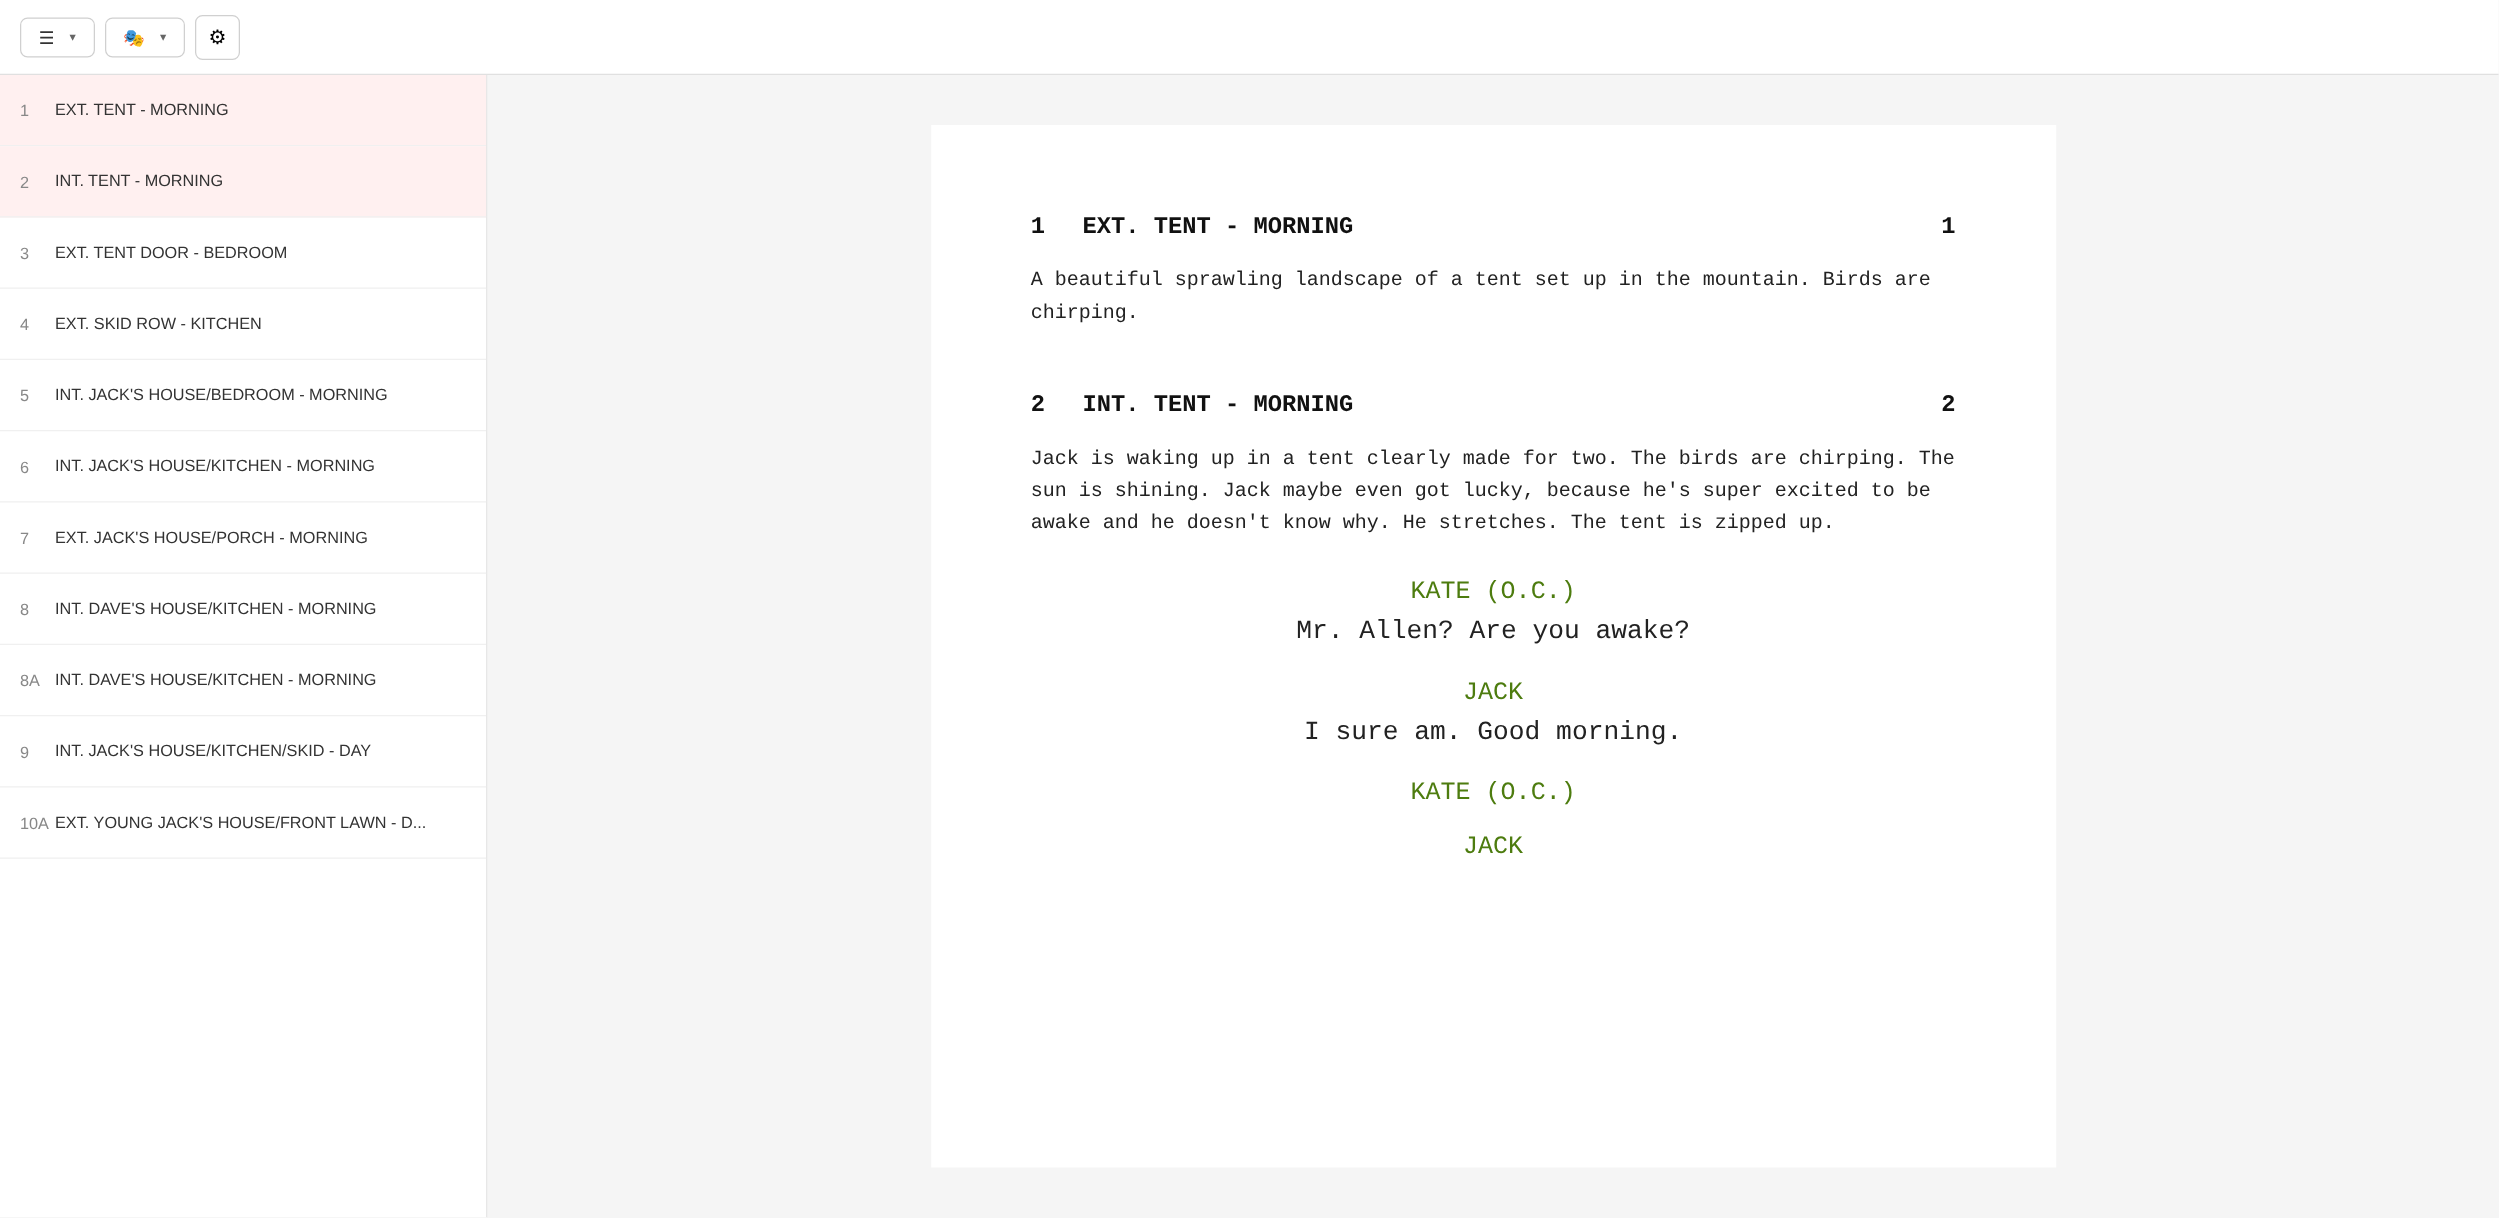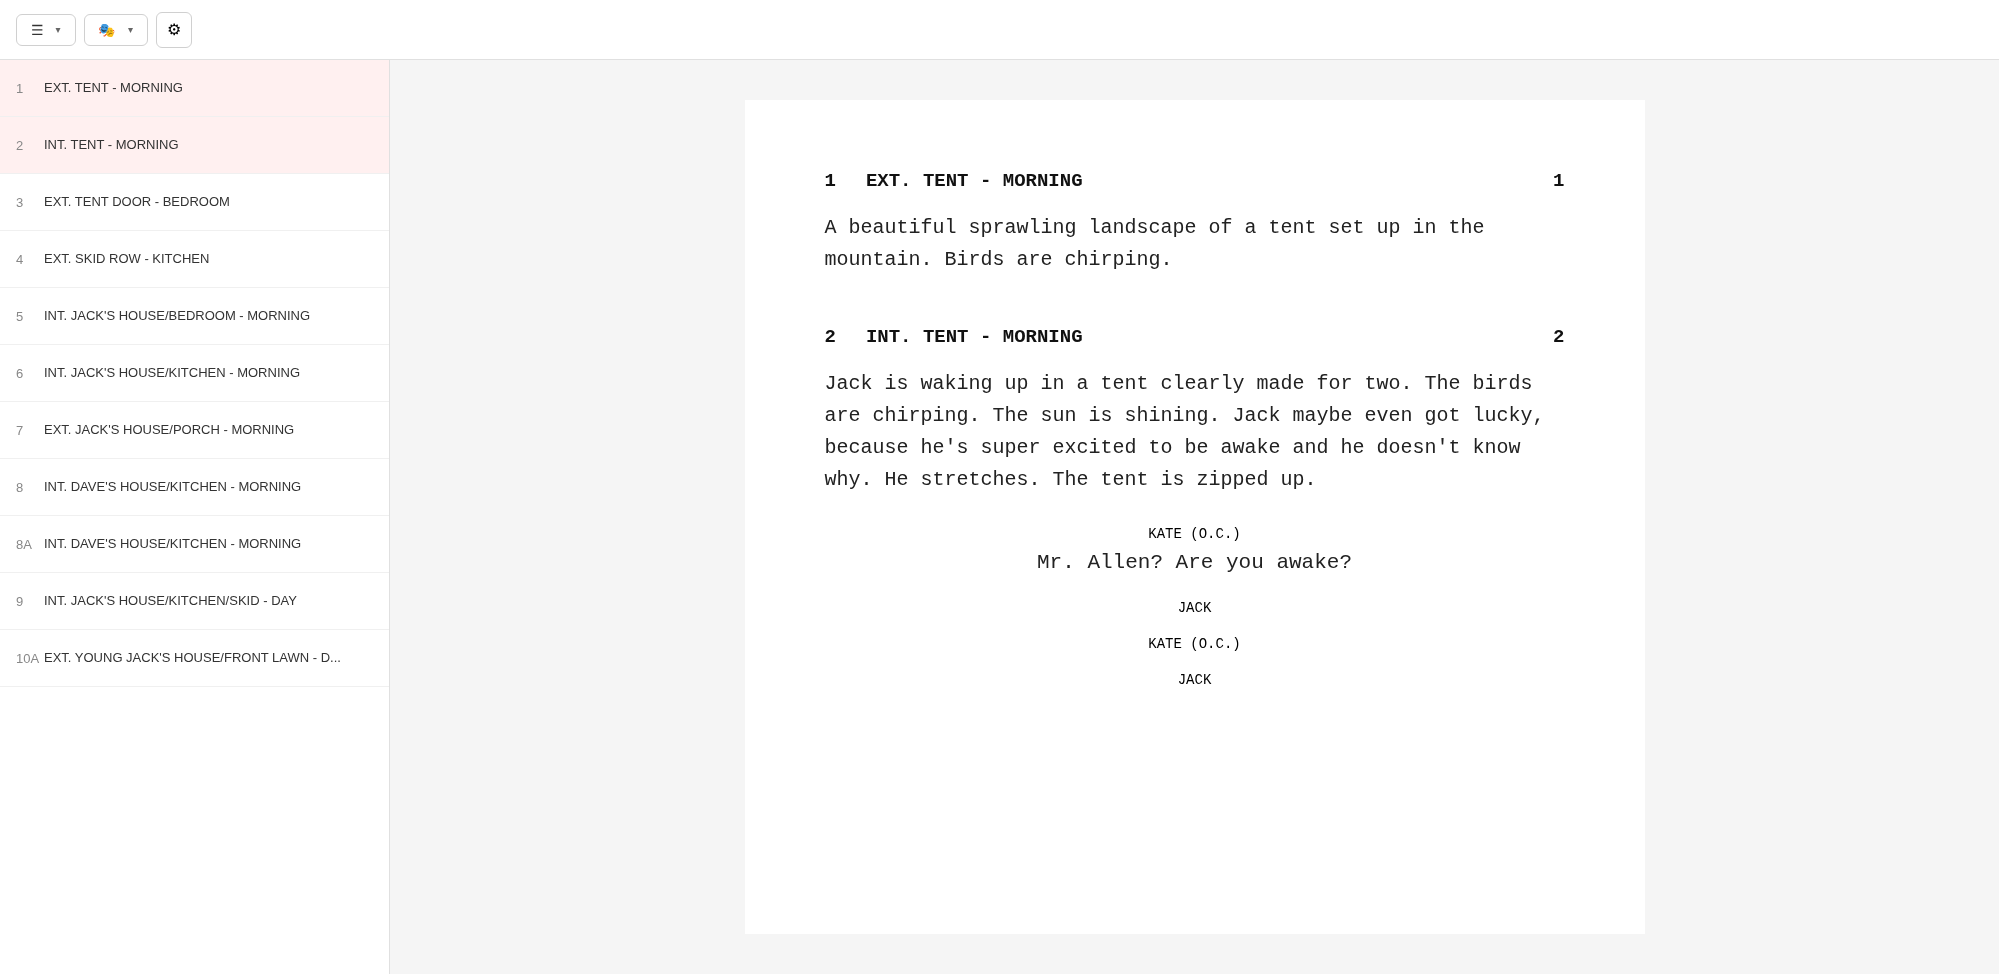--- a/index.html
+++ b/index.html
@@ -160,38 +160,38 @@
 
     .scene-num-right {
       font-family: 'Courier New', Courier, monospace;
       font-size: 19px;
       font-weight: bold;
       color: #111;
     }
 
     .action-text {
       font-family: 'Courier New', Courier, monospace;
-      font-size: 20px;
+      font-size: 16px;
       color: #222;
       line-height: 1.6;
       margin-bottom: 30px;
     }
 
     .scene-block {
       margin-bottom: 50px;
     }
 
     .dialogue-block {
       margin: 20px 0;
     }
 
     .character-name {
       font-family: 'Courier New', Courier, monospace;
-      font-size: 14px;
-      color: #000000;
+      font-size: 20px;
+      color: #4d7c0f;
       text-align: center;
       font-weight: normal;
       margin-bottom: 4px;
     }
 
     .dialogue-text {
       font-family: 'Courier New', Courier, monospace;
       font-size: 21px;
       color: #222;
       text-align: center;
@@ -307,20 +307,21 @@
           <p class="action-text">Jack is waking up in a tent clearly made for two. The birds
 are chirping. The sun is shining. Jack maybe even got lucky,
 because he's super excited to be awake and he doesn't know
 why. He stretches. The tent is zipped up.</p>
           <div class="dialogue-block">
             <p class="character-name">KATE (O.C.)</p>
             <p class="dialogue-text">Mr. Allen? Are you awake?</p>
           </div>
           <div class="dialogue-block">
             <p class="character-name">JACK</p>
+            <p class="dialogue-text">I sure am. Good morning.</p>
           </div>
           <div class="dialogue-block">
             <p class="character-name">KATE (O.C.)</p>
           </div>
           <div class="dialogue-block">
             <p class="character-name">JACK</p>
           </div>
         </div>
       </div>
   </div>

